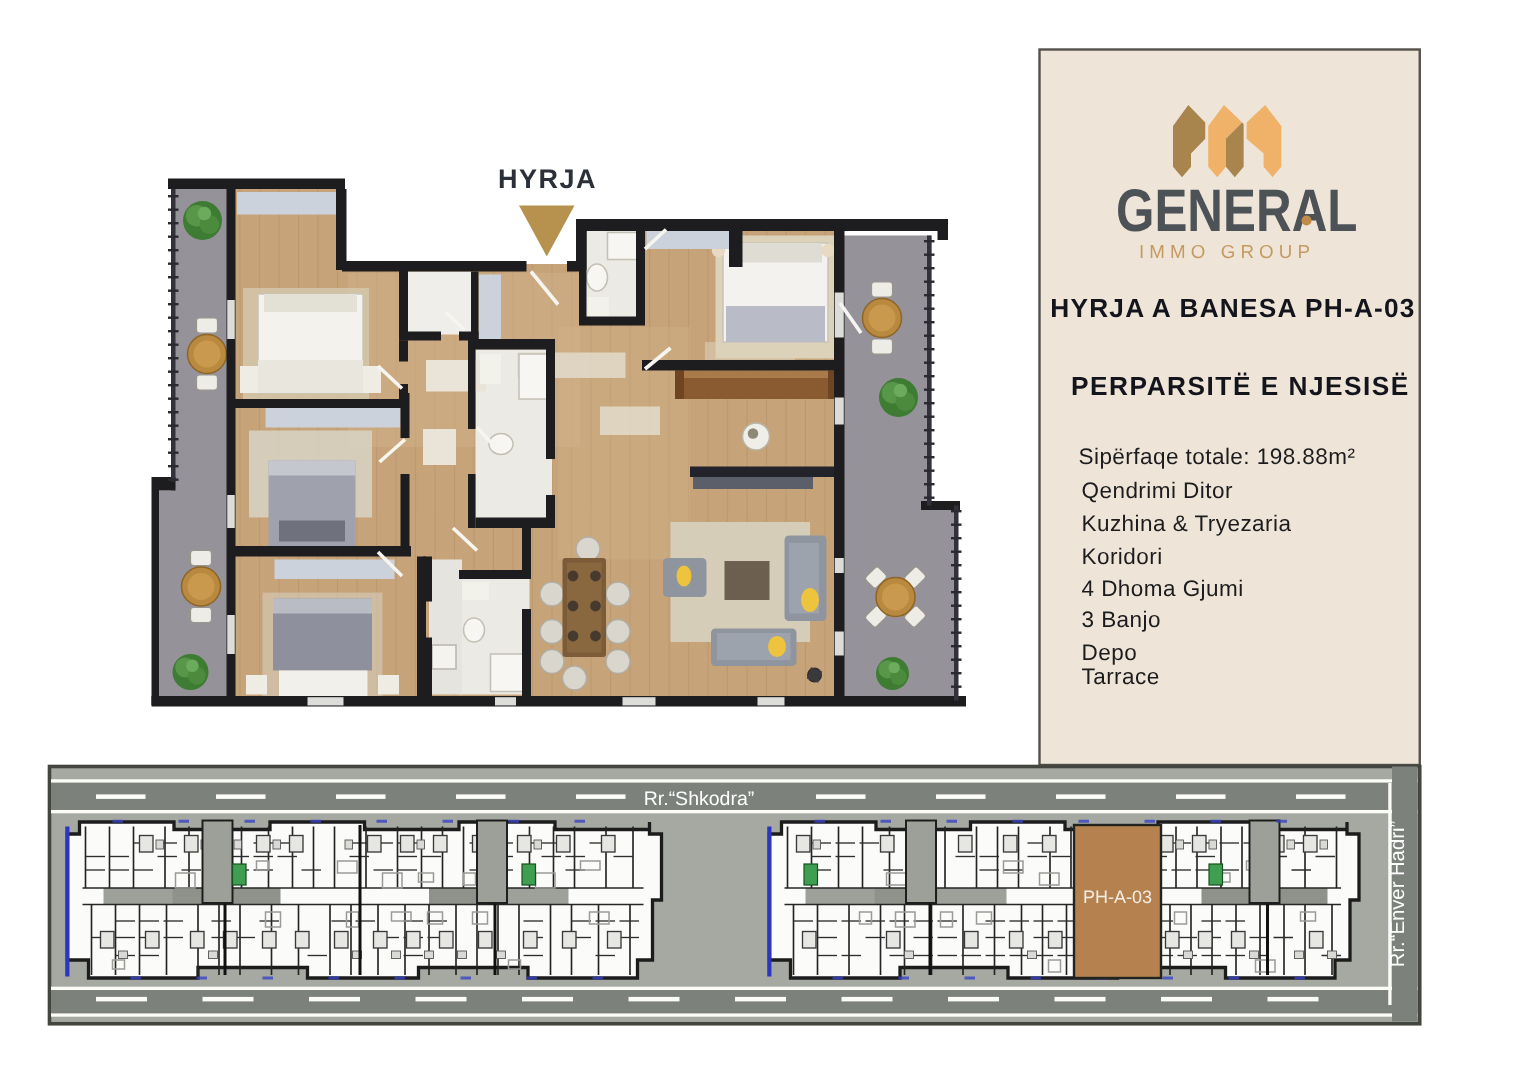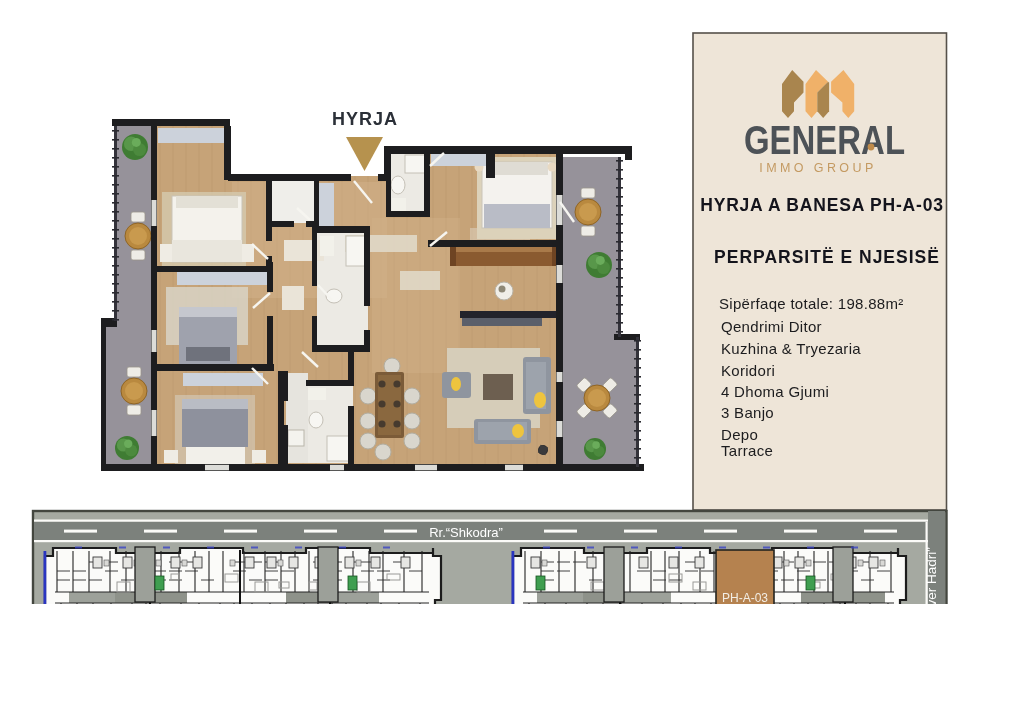--- a/index.html
+++ b/index.html
@@ -1,16 +1,16 @@
 <!DOCTYPE html>
 <html><head>
 <meta charset="utf-8">
 <style>
 html,body{margin:0;padding:0;background:#ffffff;}
-#wrap{position:relative;width:1015px;height:604px;overflow:hidden;background:#ffffff;}
+#wrap{position:relative;width:1015px;height:718px;overflow:hidden;background:#ffffff;}
 </style>
 </head>
 <body>
 <div id="wrap">
 <svg width="1015" height="718" viewBox="0 0 1015 718">
 <g id="plan">
 <polygon points="156,126 230,126 230,176 389,176 389,150 560,150 560,464 156,464" fill="#c6a378"></polygon>
 <clipPath id="apclip">
           <polygon points="156,126 230,126 230,176 389,176 389,150 560,150 560,464 156,464"></polygon>
         </clipPath>

